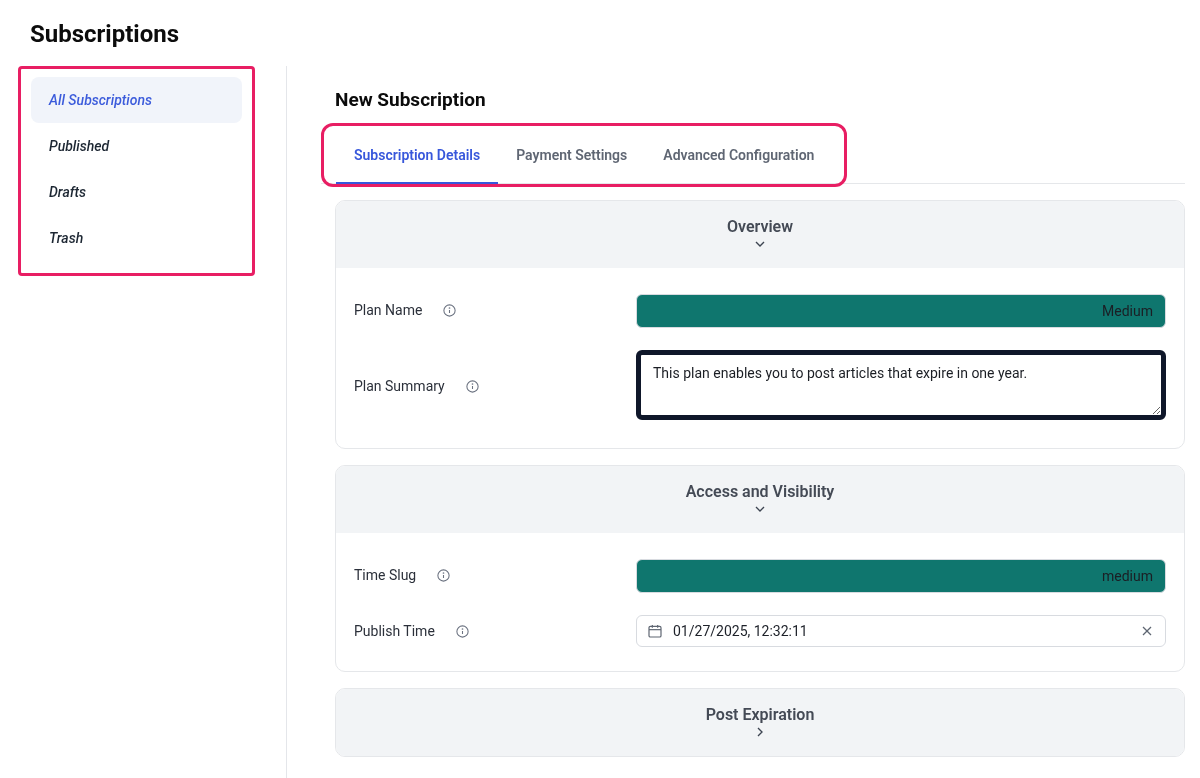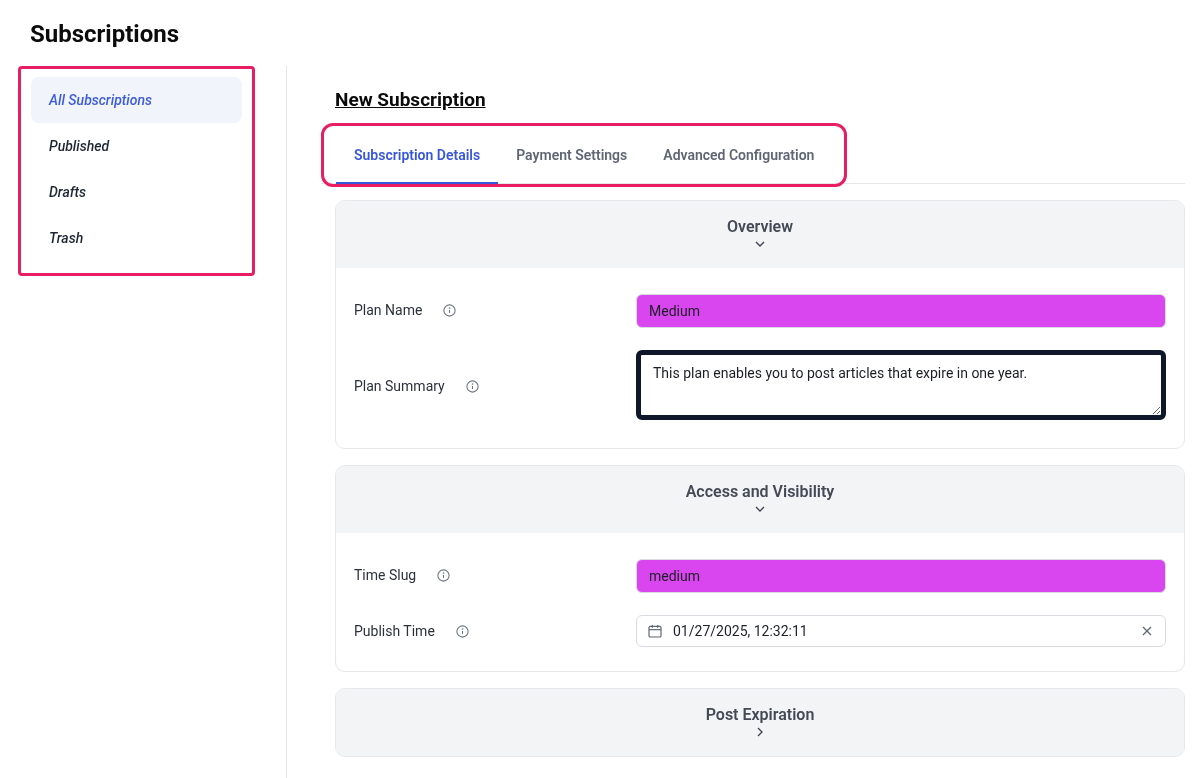--- a/index.html
+++ b/index.html
@@ -50,21 +50,20 @@
       flex: 1;
       border-left: 1px solid #e4e6ea;
       margin-left: 31px;
       padding: 22px 15px 0 48px;
     }
     .content-title {
       font-size: 19px;
       font-weight: 700;
       margin-bottom: 12px;
       color: #0b0b0b;
-      text-decoration: underline;
     }
     .tabs-hl {
       border: 3px solid #e81e63;
       border-radius: 12px;
       display: inline-block;
       padding: 0;
       position: relative;
       margin-left: -14px;
     }
     .tabs {
@@ -157,21 +156,22 @@
       flex: 1;
     }
     .text-input {
       width: 100%;
       border: 1px solid #d8dbe0;
       border-radius: 6px;
       padding: 8px 12px;
       font-size: 14px;
       color: #1b1e24;
       font-family: inherit;
-      background: #d946ef;
+      background: #0f766e;
+      text-align: right;
     }
     .textarea {
       width: 100%;
       border: 5px solid #0f172a;
       border-radius: 6px;
       padding: 10px 12px;
       font-size: 14px;
       color: #1b1e24;
       resize: both;
       min-height: 70px;

